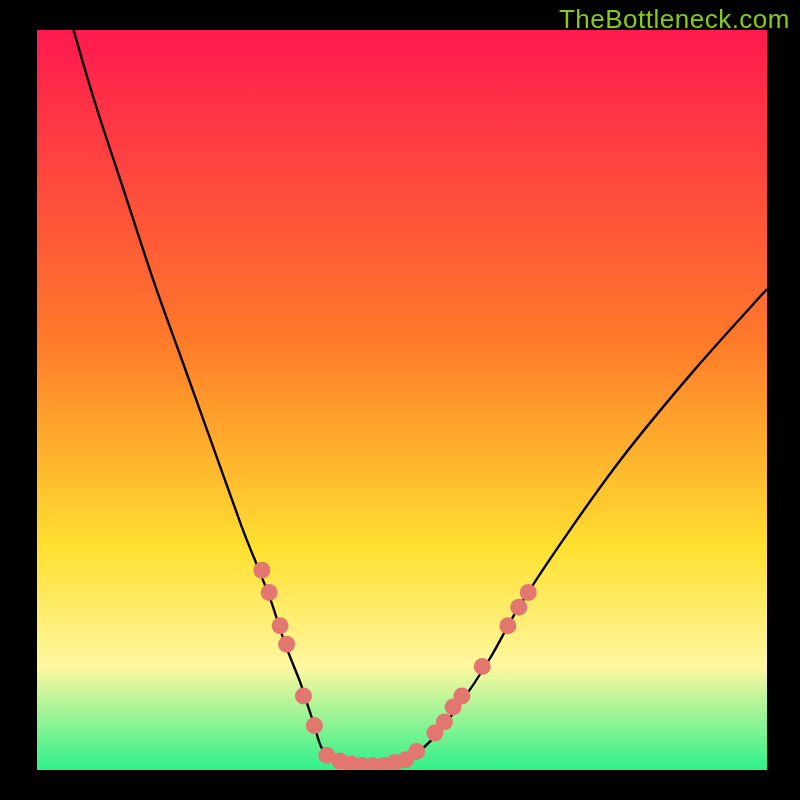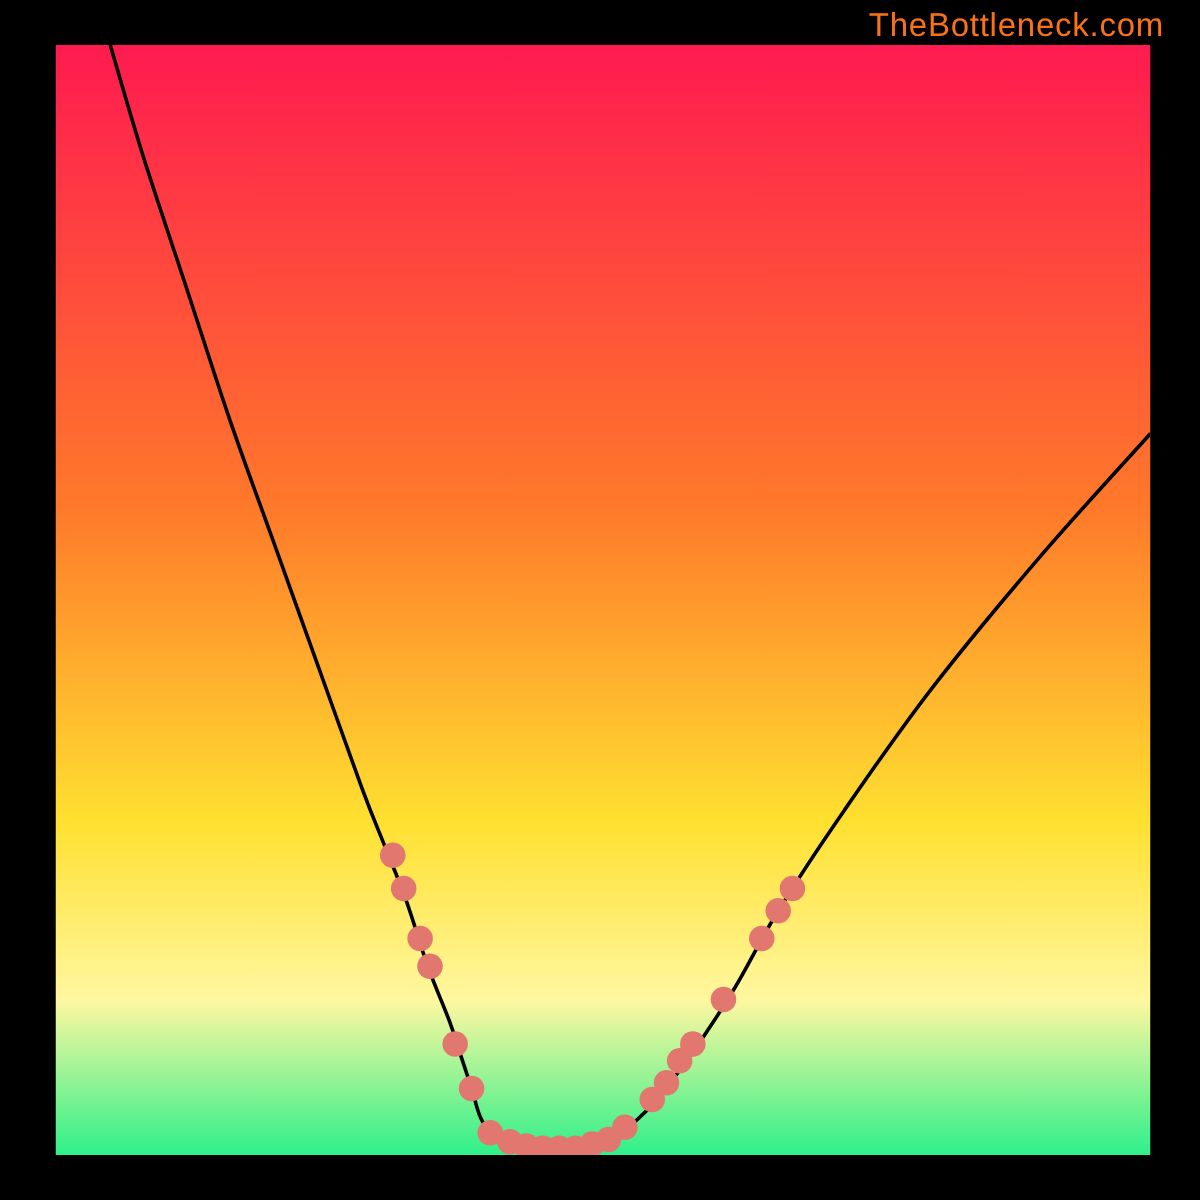--- a/index.html
+++ b/index.html
@@ -13,23 +13,23 @@
   }
   .stage {
     position: relative;
     width: 800px;
     height: 800px;
     background: #000000;
   }
   .watermark {
     position: absolute;
     top: 4px;
-    right: 24px;
-    color: #f97316;
-    font-size: 22px;
+    right: 10px;
+    color: #84cc16;
+    font-size: 26px;
     font-weight: 500;
     letter-spacing: 0.5px;
     z-index: 20;
   }
   svg.plot {
     position: absolute;
     left: 37px;
     top: 30px;
     width: 730px;
     height: 740px;

